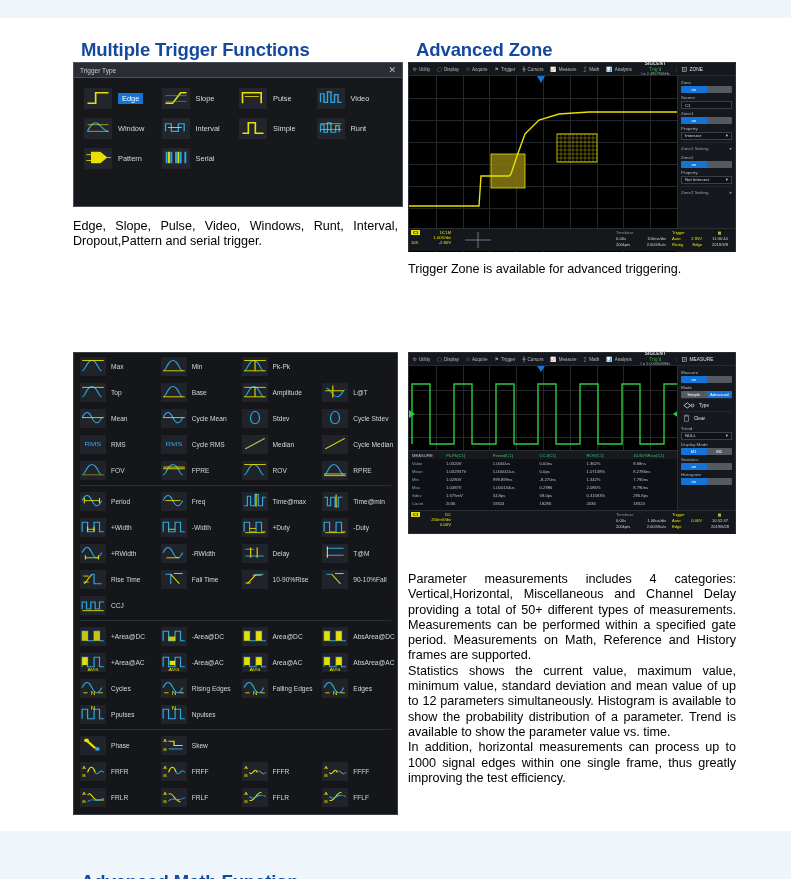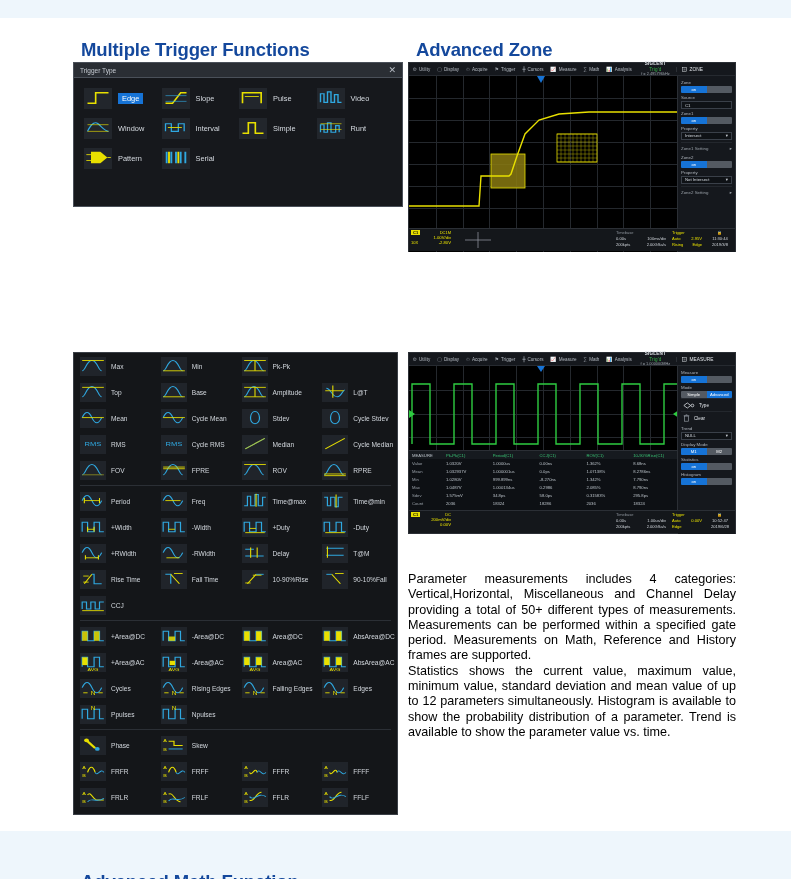--- a/index.html
+++ b/index.html
@@ -195,20 +195,23 @@
         <div class="tt-cell">
           <span class="tt-ic"><svg class="ic" viewBox="0 0 24 22" width="100%" height="100%" preserveAspectRatio="none">
               <path d="M4,16 L4,4 M8,16 L8,4 M12,16 L12,4 M16,16 L16,4 M20,16 L20,4" fill="none" stroke="#2fa8e0" stroke-width="1.6"></path>
               <path d="M6,16 L6,4 M14,16 L14,4" fill="none" stroke="#e8e000" stroke-width="1.6"></path>
             </svg></span>
           <span class="tt-lb">Serial</span>
         </div>
       </div>
   </div>
 
+  <div class="body-text cap" style="left:73px;top:219px;width:325px;">
+    <p>Edge, Slope, Pulse, Video, Windows, Runt, Interval, Dropout,Pattern and serial trigger.</p>
+  </div>
 
   <h2 class="sec-title" style="position:absolute;left:408px;top:32px;">Advanced Zone</h2>
 
   <div class="scope" id="zone-scope" style="left:408px;top:62px;width:328px;height:190px;">
     <div class="menubar">
       <div id="zone-menu-items" style="display:flex;">
           <div class="mi">
             <span class="gl">⚙</span>
             <span>Utility</span>
           </div>
@@ -378,20 +381,23 @@
           </div>
       </div>
       <div class="bb-grp" style="width:30px;text-align:center;">
         <div class="bb-ttl">🔒</div>
         <div class="bb-v">11:30:44</div>
         <div class="bb-v">2019/3/8</div>
       </div>
     </div>
   </div>
 
+  <div class="body-text cap" style="left:408px;top:262px;width:328px;">
+    <p>Trigger Zone is available for advanced triggering.</p>
+  </div>
 
 
   <div id="meas-catalog">
       <div class="mcat-grid">
         <div class="mc-cell">
           <span class="mc-ic"><svg class="ic" viewBox="0 0 24 22" width="100%" height="100%" preserveAspectRatio="none">
               <path d="M2,16 C5,16 6,4 11,4 C16,4 17,16 20,16" fill="none" stroke="#2fa8e0" stroke-width="1.1"></path>
               <line x1="2" y1="4" x2="22" y2="4" stroke="#e8e000" stroke-width="1"></line>
             </svg></span>
           <span class="mc-lb">Max</span>
@@ -1096,16 +1102,17 @@
         <div class="bb-ttl">🔒</div>
         <div class="bb-v">10:52:47</div>
         <div class="bb-v">2019/6/28</div>
       </div>
     </div>
   </div>
 
   <div class="body-text" style="position:absolute;left:408px;top:572px;width:328px;">
     <p>Parameter measurements includes 4 categories: Vertical,Horizontal, Miscellaneous and Channel Delay providing a total of 50+ different types of measurements. Measurements can be performed within a specified gate period. Measurements on Math, Reference and History frames are supported.</p>
     <p>Statistics shows the current value, maximum value, minimum value, standard deviation and mean value of up to 12 parameters simultaneously. Histogram is available to show the probability distribution of a parameter. Trend is available to show the parameter value vs. time.</p>
+    <p>In addition, horizontal measurements can process up to 1000 signal edges within one single frame, thus greatly improving the test efficiency.</p>
   </div>
 
   <h2 class="sec-title" style="position:absolute;left:73px;top:864px;">Advanced Math Function</h2>
 </div>
 
 </body></html>

